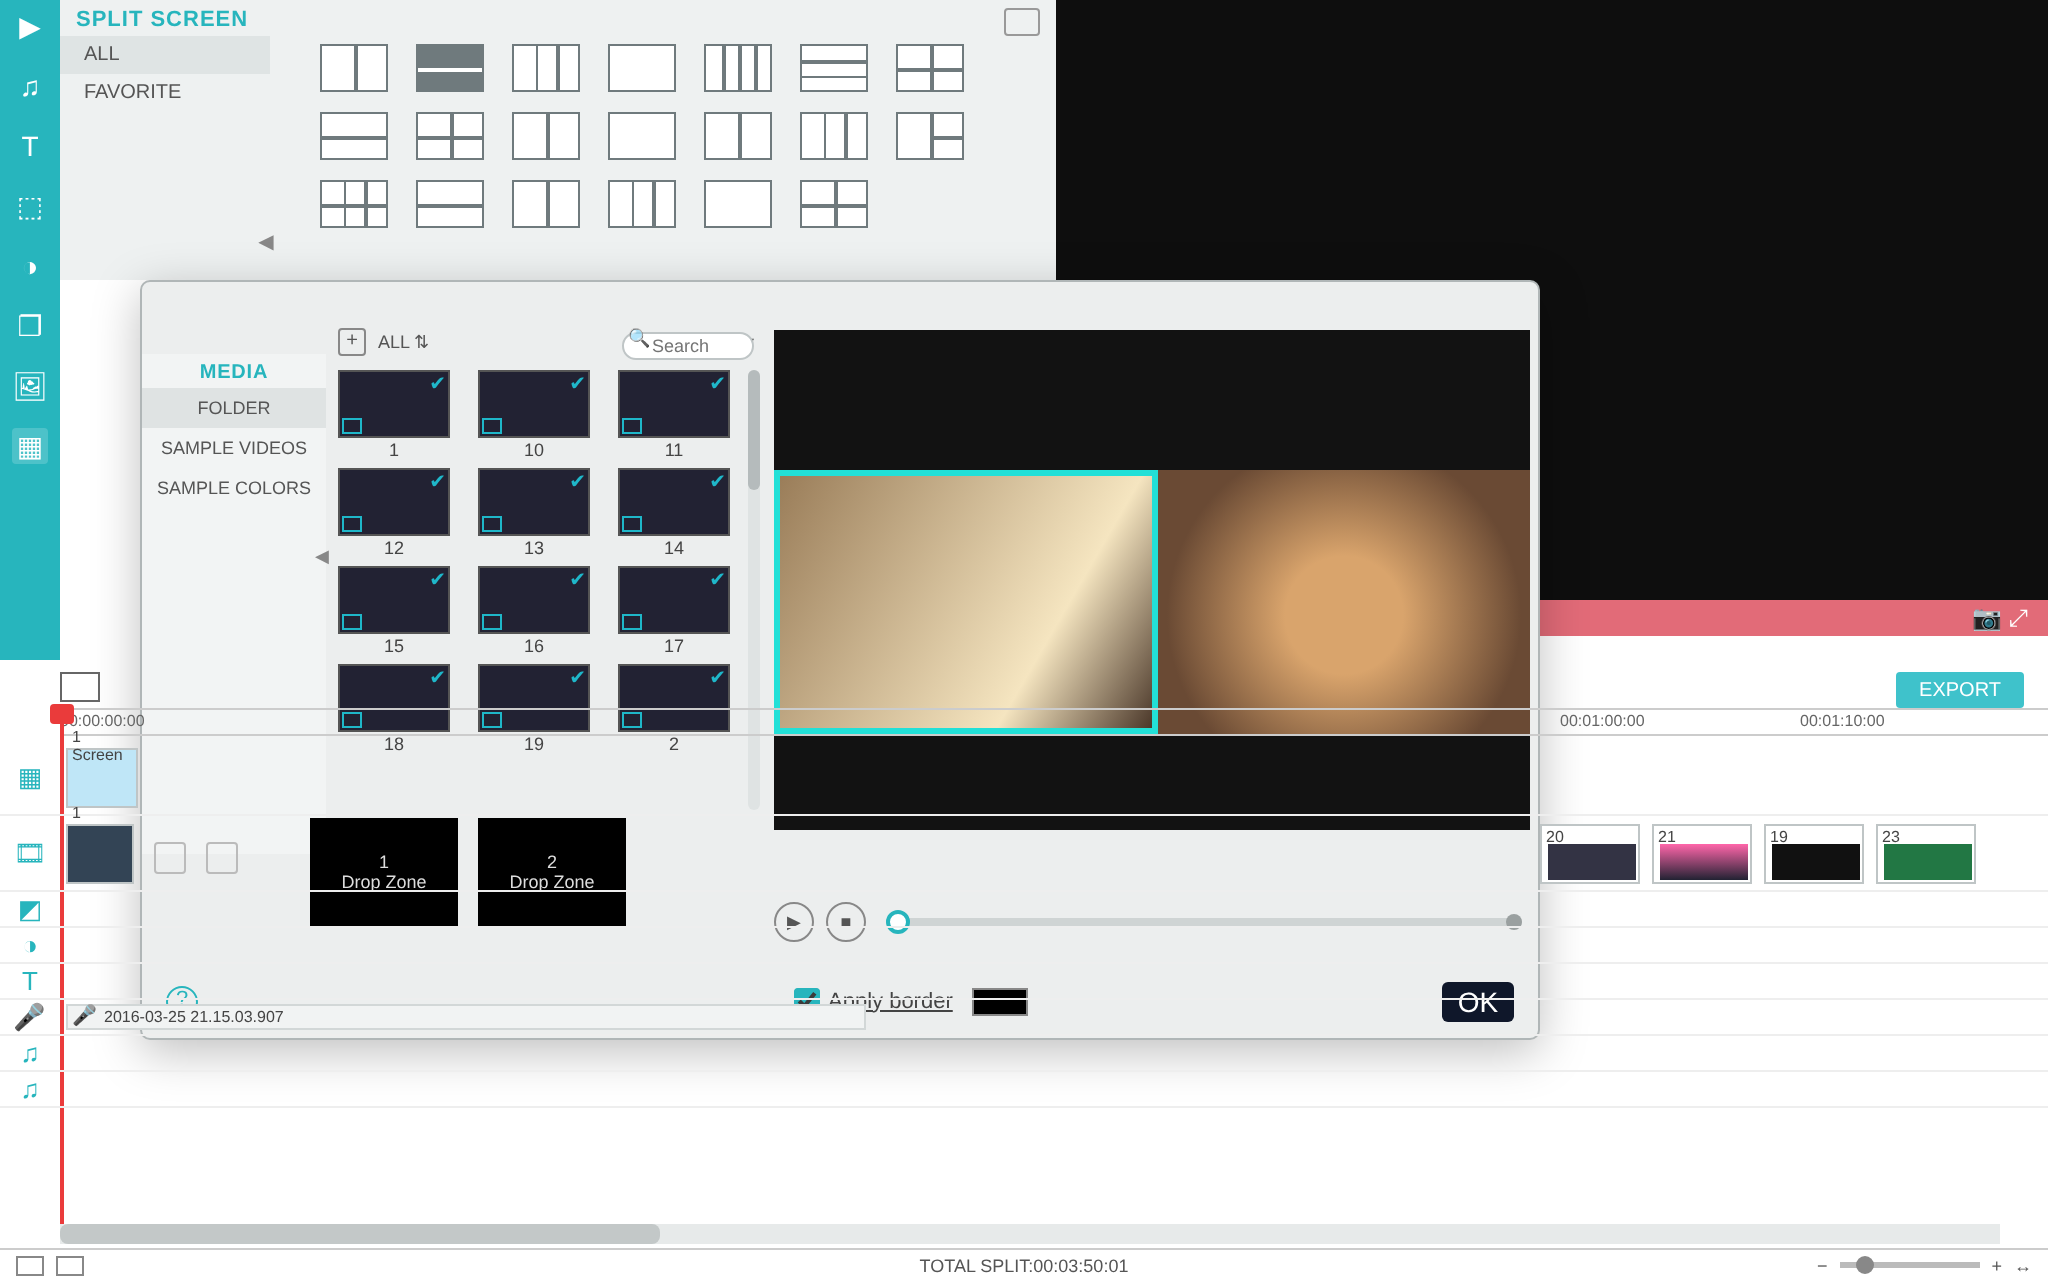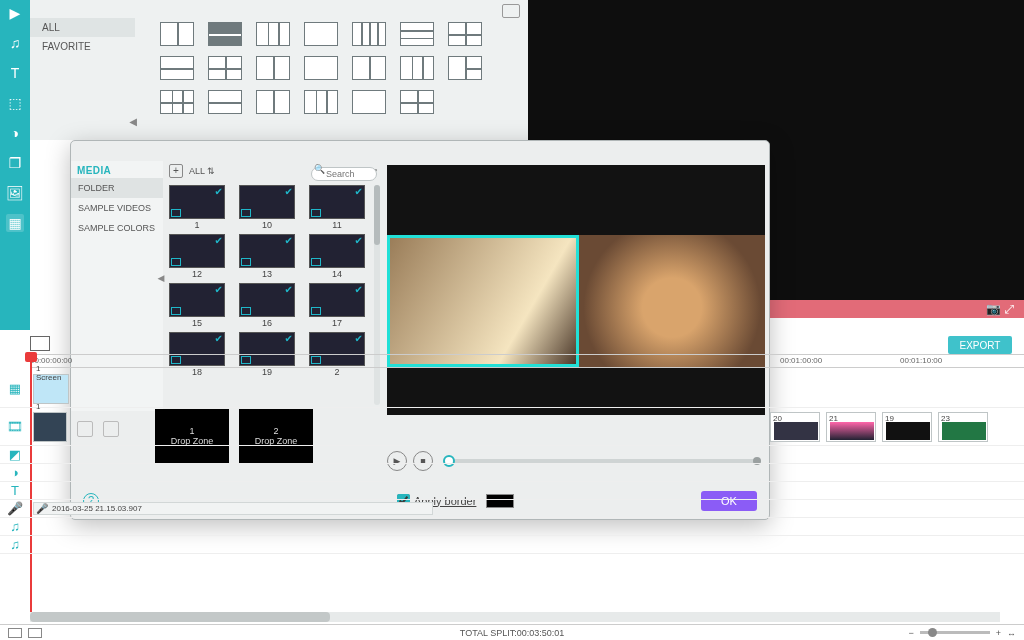--- a/index.html
+++ b/index.html
@@ -28,21 +28,21 @@
 .preview-bar { position:absolute; right:0; top:300px; width:496px; height:18px; background:#e26b78; }
 .cam-icon { position:absolute; right:10px; top:2px; color:#fff; font-size:12px; }
 
 
 .modal { position:absolute; left:70px; top:140px; width:700px; height:380px; background:#eceeee; border:1px solid #b0b6b7; border-radius:5px; box-shadow:0 6px 24px rgba(0,0,0,.25); }
 .modal-titlebar { height:20px; text-align:center; font-size:11px; line-height:20px; color:#333; position:relative; background:linear-gradient(#f5f5f5,#e6e6e6); border-radius:5px 5px 0 0; }
 .tl-dots { position:absolute; left:6px; top:4px; display:flex; gap:5px; }
 .tl-dots span { width:10px; height:10px; border-radius:50%; }
 .tl-dots .r { background:#ff5f56; } .tl-dots .y { background:#ddd; } .tl-dots .g { background:#ddd; }
 
-.media-side { position:absolute; left:0; top:20px; width:92px; height:250px; background:#f2f4f4; }
+.media-side { position:absolute; left:0; top:36px; width:92px; height:250px; background:#f2f4f4;text-align:center; }
 .media-hdr { color:#27b5bd; font-size:10px; padding:4px 6px 2px; font-weight:600; letter-spacing:.4px; }
 .media-cat { font-size:9px; padding:5px 7px; color:#555; cursor:pointer; }
 .media-cat.sel { background:#dfe3e3; }
 .media-handle { position:absolute; left:86px; top:128px; width:8px; height:18px; color:#888; font-size:9px; text-align:center; line-height:18px; }
 
 .media-toolbar { position:absolute; left:92px; top:20px; width:220px; height:20px; display:flex; align-items:center; gap:6px; padding:0 6px; font-size:10px; color:#555; }
 .plus-btn { width:14px; height:14px; border:1px solid #888; border-radius:2px; text-align:center; line-height:12px; font-size:10px; cursor:pointer; }
 .mt-sel { font-size:9px; display:flex; align-items:center; gap:2px; cursor:pointer; }
 .search-wrap { position:absolute; left:240px; top:22px; width:66px; height:14px; }
 .search-inp { width:100%; height:100%; border:1px solid #bfc5c6; border-radius:8px; font-size:9px; padding:0 4px 0 14px; background:#fff; }
@@ -75,21 +75,21 @@
 .ip-btn { width:20px; height:20px; border:1px solid #888; border-radius:50%; display:flex; align-items:center; justify-content:center; font-size:9px; color:#555; cursor:pointer; }
 .ip-slider { flex:1; height:4px; background:#cfd4d4; margin:0 4px; border-radius:2px; position:relative; }
 .ip-slider .dot { position:absolute; left:0; top:-4px; width:12px; height:12px; border:2px solid #27b5bd; border-radius:50%; background:#fff; }
 .ip-slider .end { position:absolute; right:0; top:-2px; width:8px; height:8px; border-radius:50%; background:#9aa0a0; }
 
 .modal-footer { position:absolute; left:0; bottom:0; width:100%; height:38px; border-top:1px solid #cfd4d4; display:flex; align-items:center; padding:0 12px; font-size:11px; color:#444; }
 .help-ico { width:16px; height:16px; border:1.5px solid #27b5bd; color:#27b5bd; border-radius:50%; text-align:center; line-height:13px; font-size:11px; margin-right:auto; cursor:pointer; }
 .apply { display:flex; align-items:center; gap:4px; position:absolute; left:326px;text-decoration:underline; }
 .apply input { accent-color:#27b5bd; }
 .swatch { width:28px; height:14px; border:1px solid #888; background:#000; margin-left:6px; }
-.ok-btn { margin-left:auto; width:56px; height:20px; background:#8b5cf6; color:#fff; border:none; border-radius:3px; font-size:11px; cursor:pointer; }
+.ok-btn { margin-left:auto; width:36px; height:20px; background:#0f172a; color:#fff; border:none; border-radius:3px; font-size:14px; cursor:pointer; }
 
 
 .export-btn { position:absolute; right:12px; top:336px; width:64px; height:18px; background:#3fc2cb; color:#fff; font-size:10px; border:none; border-radius:2px; cursor:pointer; }
 .tl-toolbar { position:absolute; left:30px; top:336px; width:40px; height:18px; }
 .tl-ico { width:20px; height:15px; border:1px solid #666; display:inline-block; }
 
 .ruler { position:absolute; left:30px; top:354px; width:994px; height:14px; border-top:1px solid #ccc; border-bottom:1px solid #ccc; font-size:8px; color:#666; }
 .ruler span { position:absolute; top:1px; }
 .playhead { position:absolute; left:30px; top:354px; width:2px; height:260px; background:#ea3b3b; }
 .playhead::before { content:''; position:absolute; left:-5px; top:-2px; width:12px; height:10px; background:#ea3b3b; border-radius:2px; }
@@ -135,20 +135,21 @@
     <div class="lb-item">♫</div>
     <div class="lb-item">T</div>
     <div class="lb-item">⬚</div>
     <div class="lb-item">◑</div>
     <div class="lb-item">❐</div>
     <div class="lb-item">🖼</div>
     <div class="lb-item sel">▦</div>
   </div>
 
   <div class="ss-panel">
+    <div class="ss-header">SPLIT SCREEN</div>
     <div class="ss-grid-toggle"></div>
     <div class="ss-cats">
       <div class="ss-cat sel">ALL</div>
       <div class="ss-cat">FAVORITE</div>
     </div>
     <div class="ss-handle">◀</div>
     <div class="ss-templates">
       <div class="ss-tmpl">
           <div class="d-v" style="left:50%"></div>
         </div>

